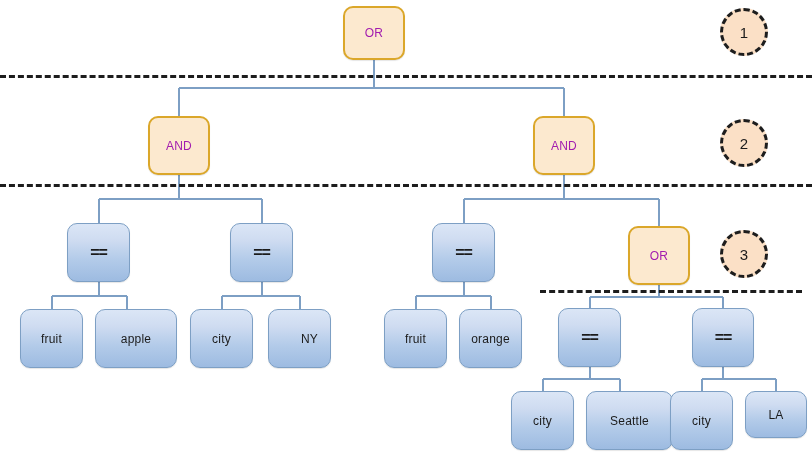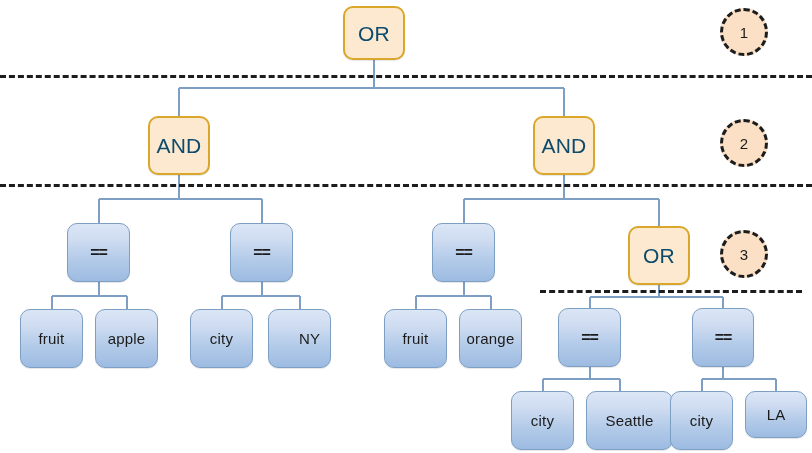--- a/index.html
+++ b/index.html
@@ -46,30 +46,30 @@
     text-align: center;
     color: #111111;
     letter-spacing: 0.2px;
   }
   .node.op {
     background: #fce9cf;
     border: 2px solid #dba72a;
     box-shadow: 0 1px 1px rgba(0,0,0,0.10);
   }
   .node.op .node-label {
-    font-size: 21px;
-    color: #0c4a6e;
+    font-size: 12px;
+    color: #a21caf;
   }
   .node.val {
     background: linear-gradient(to bottom, #dbe6f6 0%, #cfdcf1 28%, #b3cbe9 62%, #9dbbe1 100%);
     border: 1px solid #7d9fc4;
     box-shadow: 0 1px 1px rgba(0,0,0,0.10);
   }
   .node.val .node-label {
-    font-size: 15px;
+    font-size: 12px;
     color: #1b1b1b;
   }
   .node.val.eq .node-label {
     font-size: 16px;
     font-weight: 700;
     letter-spacing: -1px;
   }
   
   .level-marker {
     position: absolute;
@@ -152,21 +152,21 @@
     </div>
     <div class="node val eq" style="left: 432px; top: 223px; width: 63px; height: 59px;">
       <span class="node-label">==</span>
     </div>
     <div class="node op" style="left: 628px; top: 226px; width: 62px; height: 59px;">
       <span class="node-label">OR</span>
     </div>
     <div class="node val" style="left: 20px; top: 309px; width: 63px; height: 59px;">
       <span class="node-label">fruit</span>
     </div>
-    <div class="node val" style="left: 95px; top: 309px; width: 63px; height: 59px;">
+    <div class="node val" style="left: 95px; top: 309px; width: 82px; height: 59px;">
       <span class="node-label">apple</span>
     </div>
     <div class="node val" style="left: 190px; top: 309px; width: 63px; height: 59px;">
       <span class="node-label">city</span>
     </div>
     <div class="node val" style="left: 268px; top: 309px; width: 63px; height: 59px; padding-left: 20px;">
       <span class="node-label">NY</span>
     </div>
     <div class="node val" style="left: 384px; top: 309px; width: 63px; height: 59px;">
       <span class="node-label">fruit</span>

